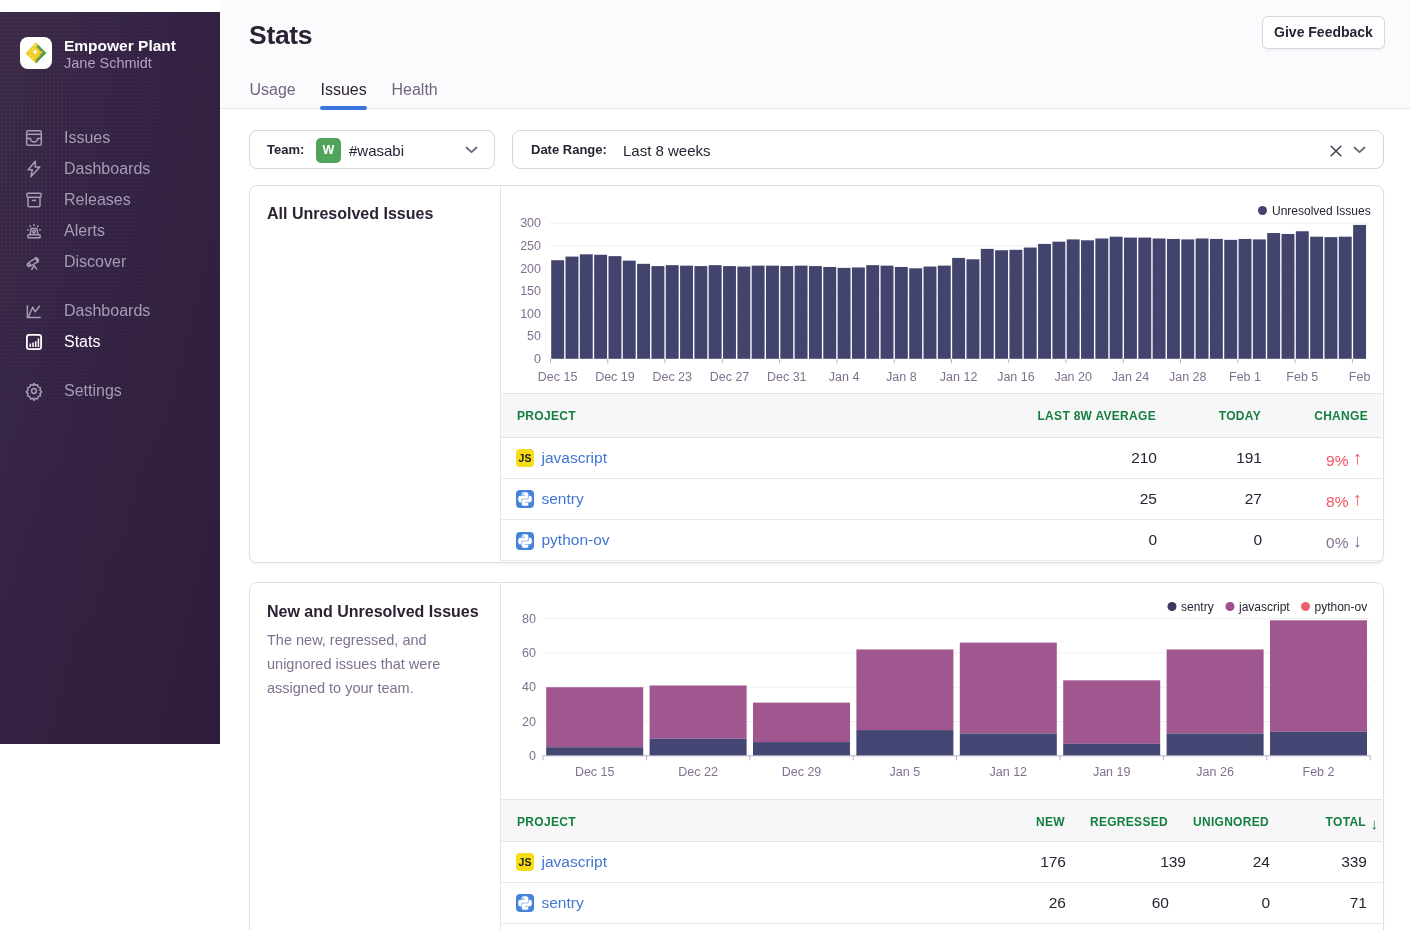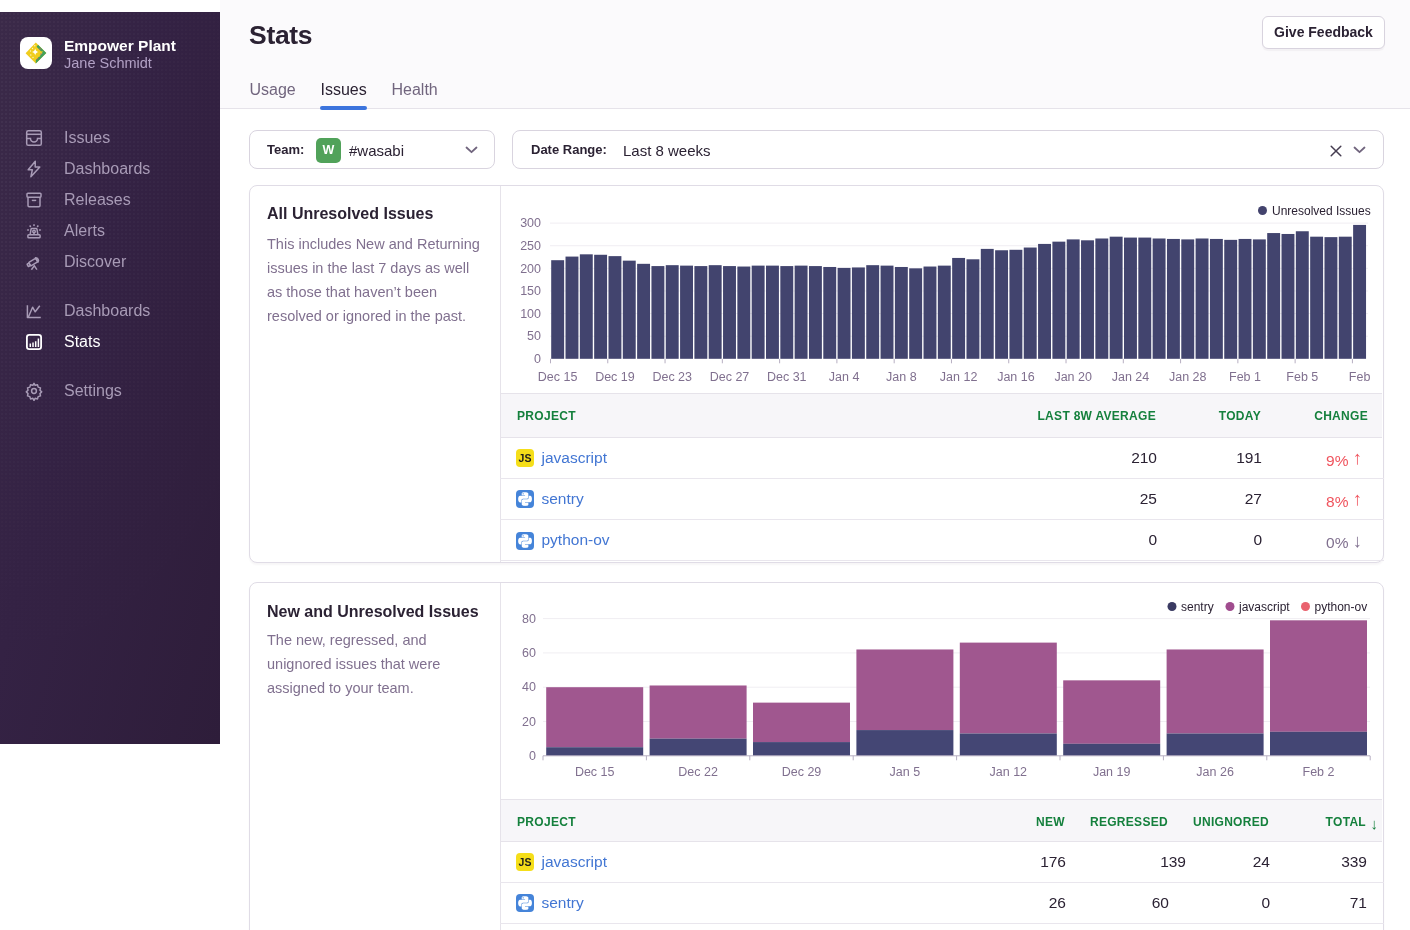--- a/index.html
+++ b/index.html
@@ -193,21 +193,20 @@
         <path d="M1.2 1.2 L10.8 10.8 M10.8 1.2 L1.2 10.8" fill="none" stroke="#453c50" stroke-width="1.5" stroke-linecap="round"></path>
       </svg>
   <svg style="position:absolute; right:17px; top:15px" width="13" height="8" viewBox="0 0 13 8">
         <path d="M1.5 1.5 L6.5 6.2 L11.5 1.5" fill="none" stroke="#71657e" stroke-width="1.8" stroke-linecap="round" stroke-linejoin="round"></path>
       </svg>
 </div>
 
 <div class="panel" id="panel1">
   <div class="pdivider"></div>
   <div class="ptitle" style="top:18.5px">All Unresolved Issues</div>
-  <div class="pdesc" style="top:46px">This includes New and Returning<br>issues in the last 7 days as well<br>as those that haven’t been<br>resolved or ignored in the past.</div>
   <div class="tbl-head" style="top:207px; height:45px;">
     <span style="left:16px; top:15px">PROJECT</span>
     <span style="right:226px; top:15px">LAST 8W AVERAGE</span>
     <span style="right:121px; top:15px">TODAY</span>
     <span style="right:14px; top:15px">CHANGE</span>
   </div>
 </div>
 
 <div class="trow" style="position:absolute; left:500px; top:437.7px; width:884px;">
       <span class="pico" style="background:#f5de19"><svg width="18" height="18" viewBox="0 0 18 18">

